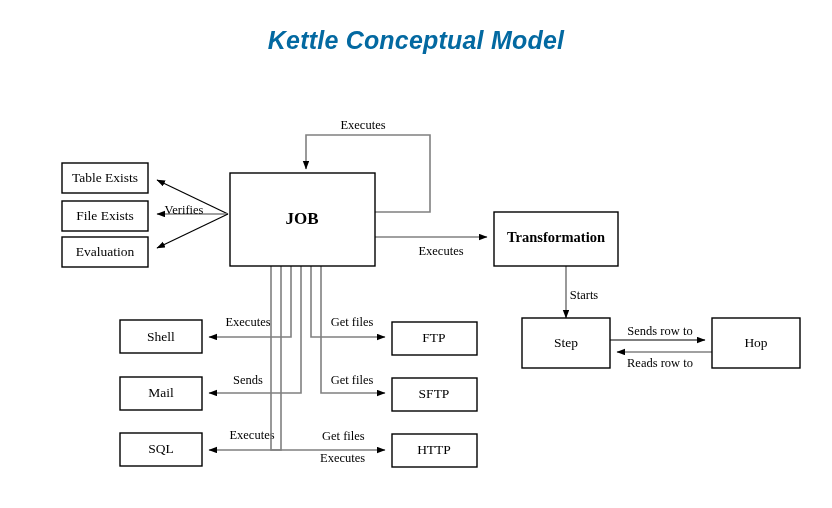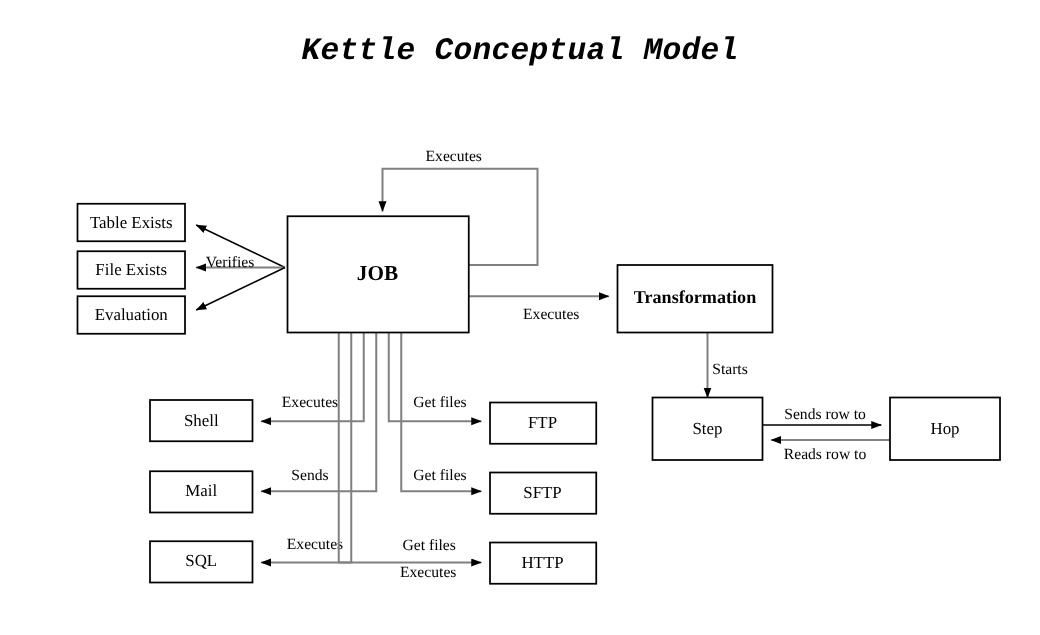--- a/index.html
+++ b/index.html
@@ -18,25 +18,25 @@
     position: relative;
     width: 832px;
     height: 508px;
   }
   .page-title {
     position: absolute;
     left: 0;
     top: 26px;
     width: 832px;
     text-align: center;
-    font-family: Liberation Mono, monospace;
+    font-family: Liberation Sans, sans-serif;
     font-style: italic;
     font-weight: bold;
     font-size: 25px;
-    color: #000000;
+    color: #0369a1;
     letter-spacing: 0.2px;
   }
   svg.canvas {
     position: absolute;
     left: 0;
     top: 0;
     width: 832px;
     height: 508px;
   }
   .node-rect {

